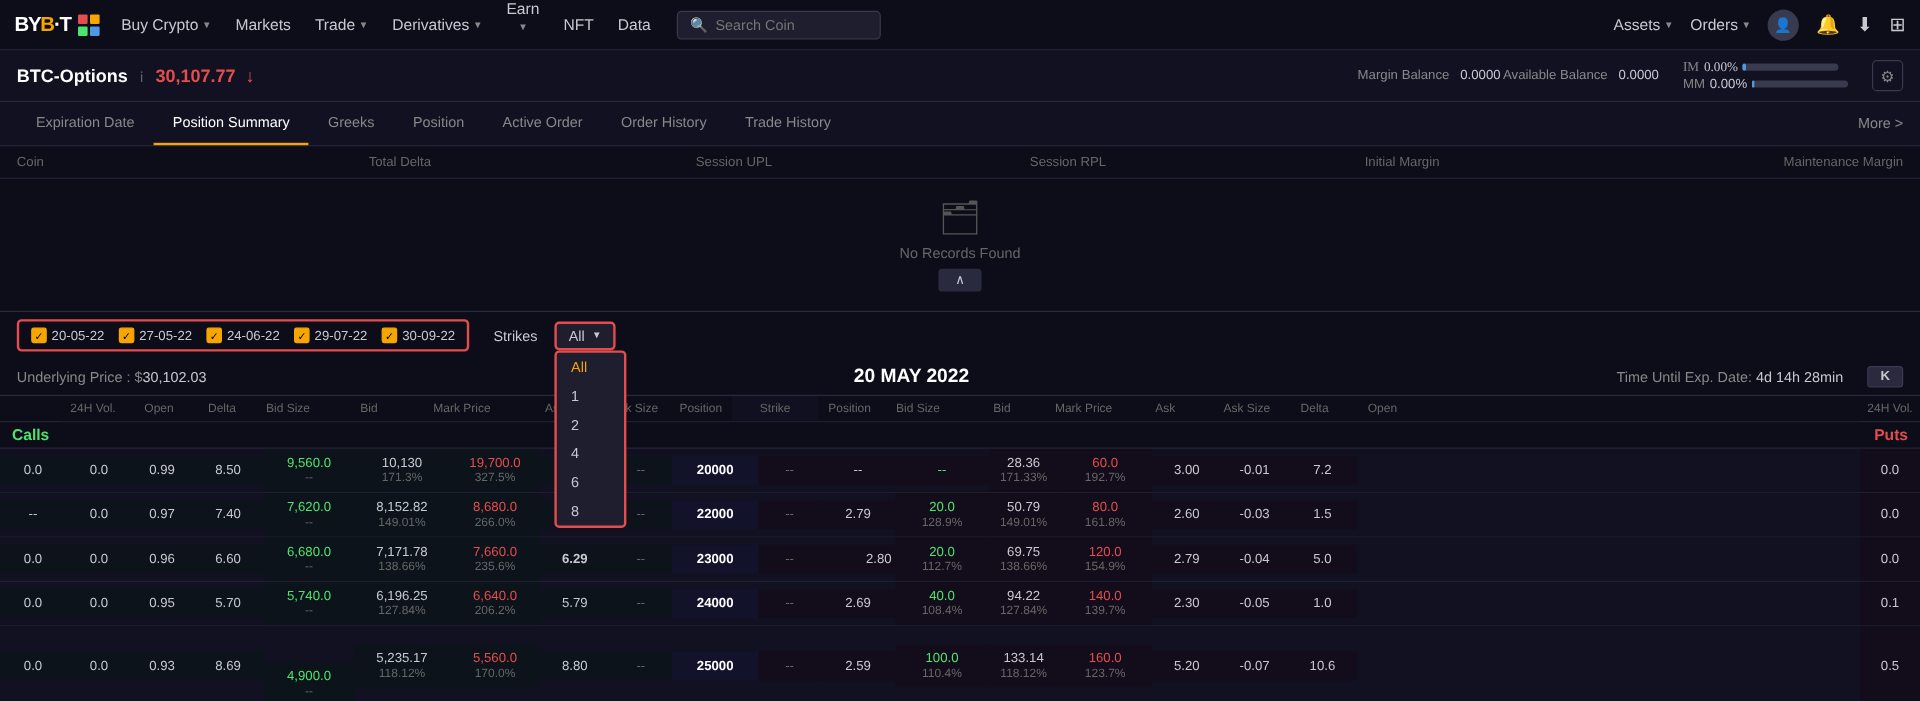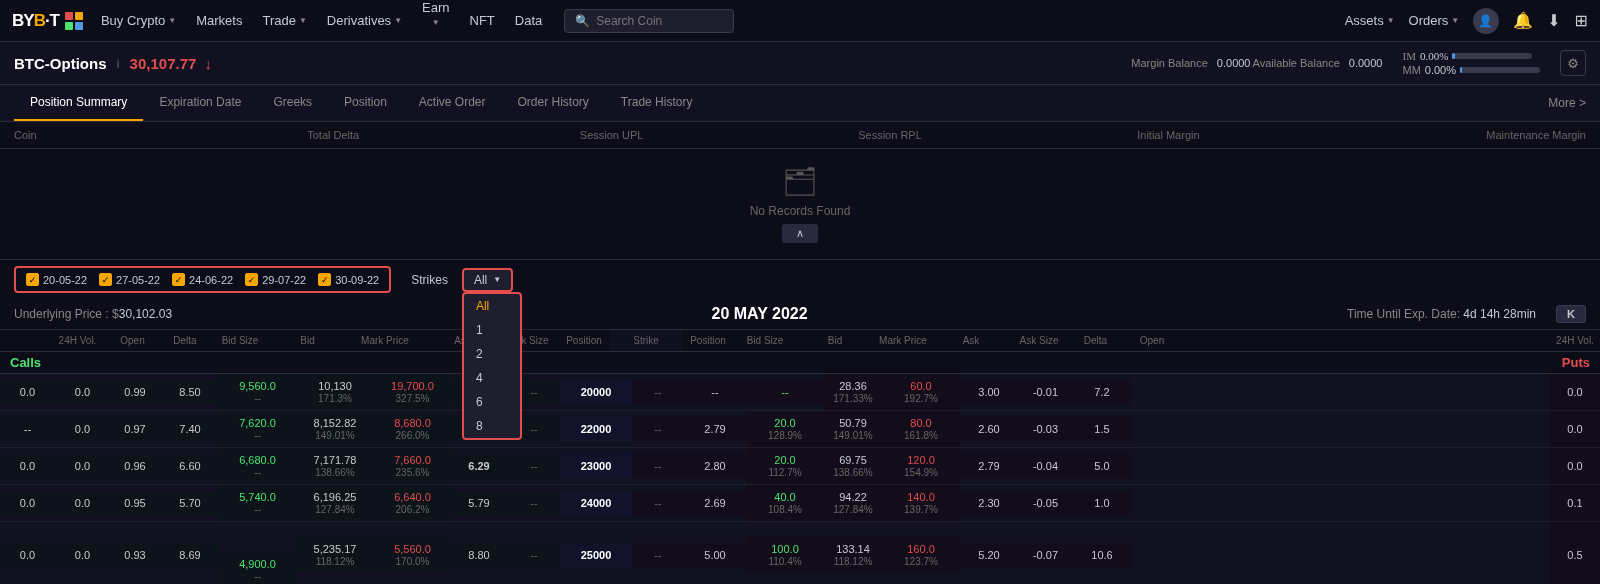--- a/index.html
+++ b/index.html
@@ -88,25 +88,25 @@
         <div style="width:80px;height:6px;background:#3a3a4e;border-radius:3px;">
             <div style="height:100%;background:#4d9ae3;border-radius:3px;width:3%;"></div>
           </div>
       </div>
     </div>
     <div style="width:26px;height:26px;border:1px solid #3a3a4e;border-radius:4px;display:flex;align-items:center;justify-content:center;cursor:pointer;color:#888;font-size:13px;">⚙</div>
   </div>
 </div>
 
 <div style="display:flex;align-items:center;background:#111122;padding:0 14px;border-bottom:1px solid #2a2a3e;">
+  <div style="padding:10px 16px;cursor:pointer;color:#888;font-size:12px;border-bottom:2px solid transparent;">
+    <span>Expiration Date</span>
+  </div>
   <div style="padding:10px 16px;cursor:pointer;color:#fff;font-size:12px;border-bottom:2px solid #f7a600;">
     <span>Position Summary</span>
-  </div>
-  <div style="padding:10px 16px;cursor:pointer;color:#888;font-size:12px;border-bottom:2px solid transparent;">
-    <span>Expiration Date</span>
   </div>
   <div style="padding:10px 16px;cursor:pointer;color:#888;font-size:12px;border-bottom:2px solid transparent;">
     <span>Greeks</span>
   </div>
   <div style="padding:10px 16px;cursor:pointer;color:#888;font-size:12px;border-bottom:2px solid transparent;">
     <span>Position</span>
   </div>
   <div style="padding:10px 16px;cursor:pointer;color:#888;font-size:12px;border-bottom:2px solid transparent;">
     <span>Active Order</span>
   </div>
@@ -276,21 +276,21 @@
       <div style="padding:6px 3px;text-align:center;font-size:11px;background:rgba(0,30,0,0.2);color:#c8c8d0;">0.0</div>
       <div style="padding:6px 3px;text-align:center;font-size:11px;background:rgba(0,30,0,0.2);color:#c8c8d0;">0.96</div>
       <div style="padding:6px 3px;text-align:center;font-size:11px;background:rgba(0,30,0,0.2);color:#c8c8d0;">6.60</div>
       <div style="padding:6px 3px;text-align:center;font-size:11px;background:rgba(0,30,0,0.2);"><span style="color:#4de36e;">6,680.0</span><br><span style="color:#666;font-size:10px;">--</span></div>
       <div style="padding:6px 3px;text-align:center;font-size:11px;background:rgba(0,30,0,0.2);color:#c8c8d0;">7,171.78<br><span style="color:#666;font-size:10px;">138.66%</span></div>
       <div style="padding:6px 3px;text-align:center;font-size:11px;background:rgba(0,30,0,0.2);"><span style="color:#e34d4d;">7,660.0</span><br><span style="color:#666;font-size:10px;">235.6%</span></div>
       <div style="padding:6px 3px;text-align:center;font-size:11px;background:rgba(0,30,0,0.2);color:#c8c8d0;font-weight:bold;">6.29</div>
       <div style="padding:6px 3px;text-align:center;font-size:11px;background:rgba(0,30,0,0.2);color:#666;">--</div>
       <div style="padding:6px 3px;text-align:center;font-size:11px;background:rgba(20,20,50,0.5);color:#fff;font-weight:bold;">23000</div>
       <div style="padding:6px 3px;text-align:center;font-size:11px;background:rgba(30,0,0,0.2);color:#666;">--</div>
-      <div style="padding:6px 3px;text-align:center;font-size:11px;background:rgba(30,0,0,0.2);color:#c8c8d0;">2.80</div>
+      <div style="padding:6px 3px;text-align:right;font-size:11px;background:rgba(30,0,0,0.2);color:#c8c8d0;">2.80</div>
       <div style="padding:6px 3px;text-align:center;font-size:11px;background:rgba(30,0,0,0.2);"><span style="color:#4de36e;">20.0</span><br><span style="color:#666;font-size:10px;">112.7%</span></div>
       <div style="padding:6px 3px;text-align:center;font-size:11px;background:rgba(30,0,0,0.2);color:#c8c8d0;">69.75<br><span style="color:#666;font-size:10px;">138.66%</span></div>
       <div style="padding:6px 3px;text-align:center;font-size:11px;background:rgba(30,0,0,0.2);"><span style="color:#e34d4d;">120.0</span><br><span style="color:#666;font-size:10px;">154.9%</span></div>
       <div style="padding:6px 3px;text-align:center;font-size:11px;background:rgba(30,0,0,0.2);color:#c8c8d0;">2.79</div>
       <div style="padding:6px 3px;text-align:center;font-size:11px;background:rgba(30,0,0,0.2);color:#c8c8d0;">-0.04</div>
       <div style="padding:6px 3px;text-align:center;font-size:11px;background:rgba(30,0,0,0.2);color:#c8c8d0;">5.0</div>
     </div>
     <div style="padding:6px;text-align:center;font-size:11px;color:#c8c8d0;min-width:50px;background:rgba(30,0,0,0.2);display:flex;align-items:center;justify-content:center;">0.0</div>
   </div>
       <div style="display: flex; align-items: stretch; border-bottom: 1px solid rgb(30, 30, 46); background: rgb(17, 17, 34);">
@@ -322,21 +322,21 @@
       <div style="padding:6px 3px;text-align:center;font-size:11px;background:rgba(0,30,0,0.2);color:#c8c8d0;">0.0</div>
       <div style="padding:6px 3px;text-align:center;font-size:11px;background:rgba(0,30,0,0.2);color:#c8c8d0;">0.93</div>
       <div style="padding:6px 3px;text-align:center;font-size:11px;background:rgba(0,30,0,0.2);color:#c8c8d0;">8.69</div>
       <div style="padding:6px 3px;text-align:center;font-size:11px;background:rgba(0,30,0,0.2);margin-top:30px;"><span style="color:#4de36e;">4,900.0</span><br><span style="color:#666;font-size:10px;">--</span></div>
       <div style="padding:6px 3px;text-align:center;font-size:11px;background:rgba(0,30,0,0.2);color:#c8c8d0;">5,235.17<br><span style="color:#666;font-size:10px;">118.12%</span></div>
       <div style="padding:6px 3px;text-align:center;font-size:11px;background:rgba(0,30,0,0.2);"><span style="color:#e34d4d;">5,560.0</span><br><span style="color:#666;font-size:10px;">170.0%</span></div>
       <div style="padding:6px 3px;text-align:center;font-size:11px;background:rgba(0,30,0,0.2);color:#c8c8d0;">8.80</div>
       <div style="padding:6px 3px;text-align:center;font-size:11px;background:rgba(0,30,0,0.2);color:#666;">--</div>
       <div style="padding:6px 3px;text-align:center;font-size:11px;background:rgba(20,20,50,0.5);color:#fff;font-weight:bold;">25000</div>
       <div style="padding:6px 3px;text-align:center;font-size:11px;background:rgba(30,0,0,0.2);color:#666;">--</div>
-      <div style="padding:6px 3px;text-align:center;font-size:11px;background:rgba(30,0,0,0.2);color:#c8c8d0;">5.00</div>
+      <div style="padding:6px 3px;text-align:center;font-size:11px;background:rgba(30,0,0,0.2);color:#c8c8d0;">2.59</div>
       <div style="padding:6px 3px;text-align:center;font-size:11px;background:rgba(30,0,0,0.2);"><span style="color:#4de36e;">100.0</span><br><span style="color:#666;font-size:10px;">110.4%</span></div>
       <div style="padding:6px 3px;text-align:center;font-size:11px;background:rgba(30,0,0,0.2);color:#c8c8d0;">133.14<br><span style="color:#666;font-size:10px;">118.12%</span></div>
       <div style="padding:6px 3px;text-align:center;font-size:11px;background:rgba(30,0,0,0.2);"><span style="color:#e34d4d;">160.0</span><br><span style="color:#666;font-size:10px;">123.7%</span></div>
       <div style="padding:6px 3px;text-align:center;font-size:11px;background:rgba(30,0,0,0.2);color:#c8c8d0;">5.20</div>
       <div style="padding:6px 3px;text-align:center;font-size:11px;background:rgba(30,0,0,0.2);color:#c8c8d0;">-0.07</div>
       <div style="padding:6px 3px;text-align:center;font-size:11px;background:rgba(30,0,0,0.2);color:#c8c8d0;">10.6</div>
     </div>
     <div style="padding:6px;text-align:center;font-size:11px;color:#c8c8d0;min-width:50px;background:rgba(30,0,0,0.2);display:flex;align-items:center;justify-content:center;">0.5</div>
   </div>
     </div>

